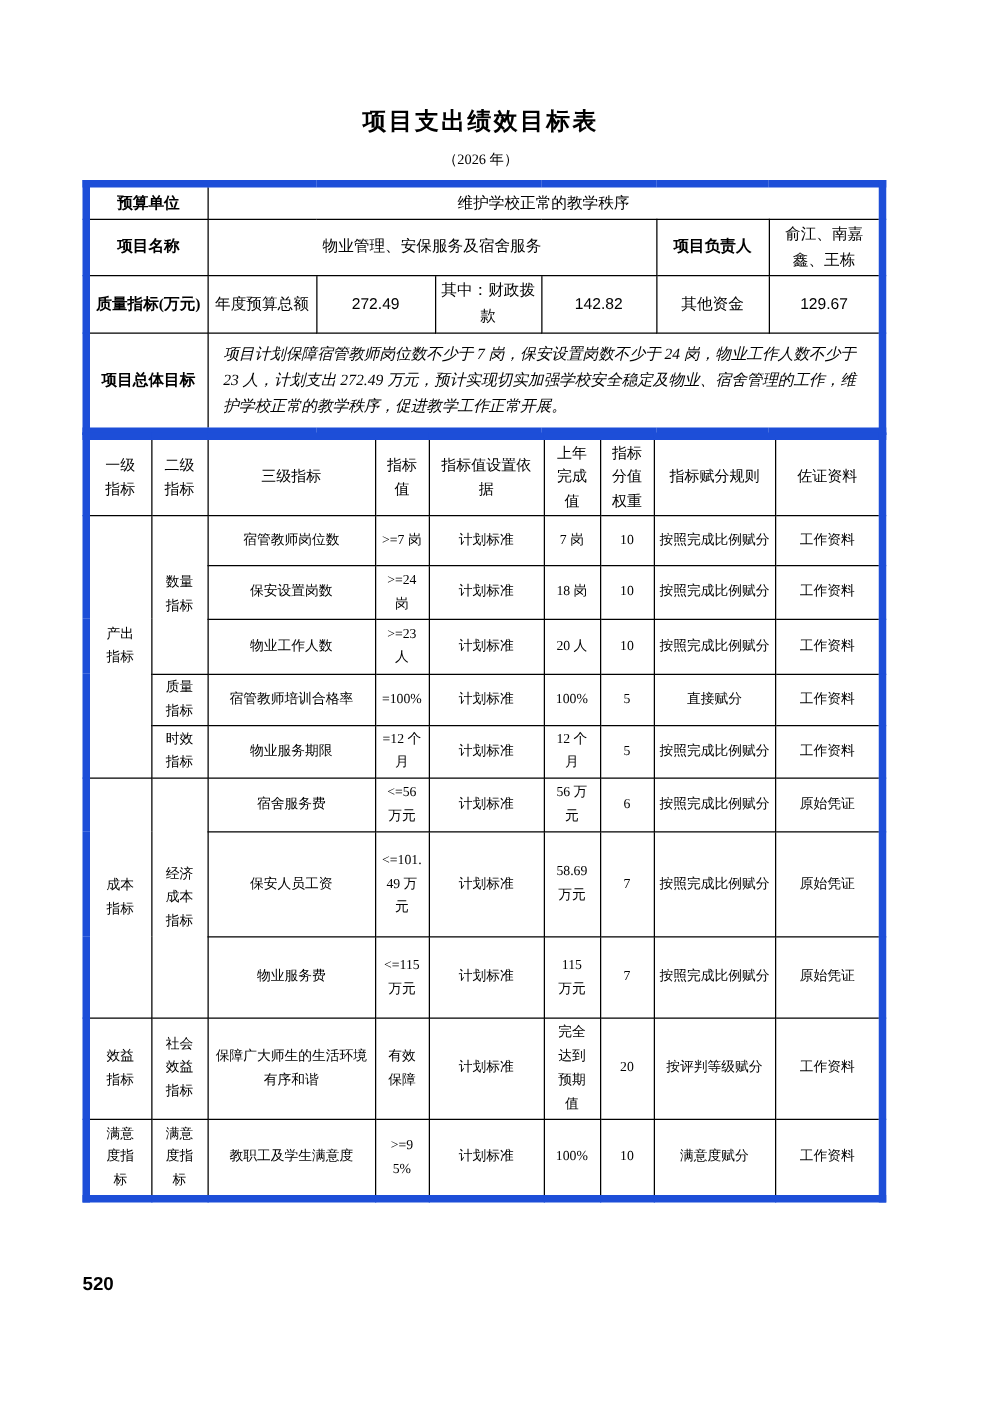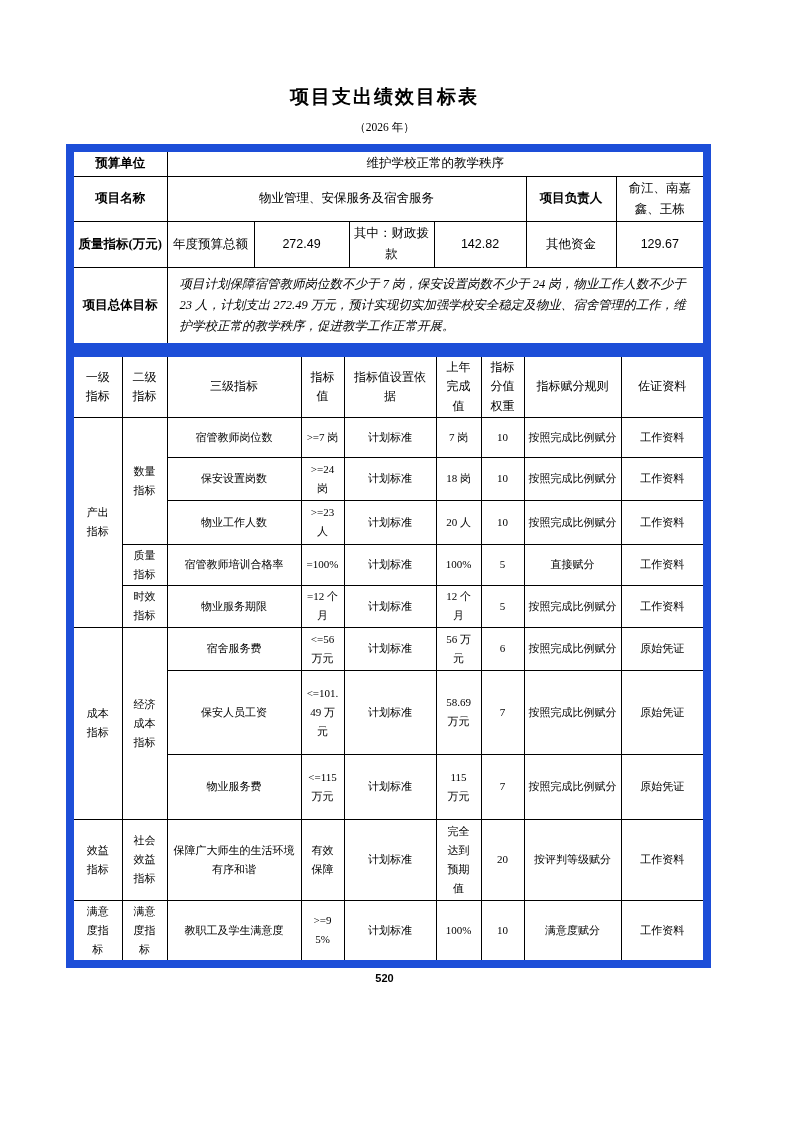--- a/index.html
+++ b/index.html
@@ -11,21 +11,21 @@
     color: #000;
   }
   .doc { position: absolute; left: 66px; top: 84px; width: 637px; }
   .title {
     text-align: center; font-size: 19px; font-weight: 700;
     letter-spacing: 2px; margin: 0 0 10px 0;
   }
   .subtitle { text-align: center; font-size: 11.5px; margin: 0 0 9px 0; }
   table.t {
     border-collapse: collapse; table-layout: fixed;
-    width: 637px; border: 8px solid #1d4ed8;
+    width: 637px; border: 6px solid #1d4ed8;
   }
   table.t td, table.t th {
     border: 1px solid #000; text-align: center; vertical-align: middle;
     padding: 1px 4px; font-weight: normal; overflow: hidden;
   }
   .info td, .info th { font-size: 12.5px; line-height: 1.7; }
   .lbl { font-weight: bold !important; }
   .num {
     font-family: "Liberation Sans", "DejaVu Sans", sans-serif;
     font-weight: 600; font-size: 12px;
@@ -33,22 +33,22 @@
   .goal {
     text-align: left !important; padding: 6px 10px 6px 12px !important;
     line-height: 1.88; font-size: 12.5px; font-style: italic;
   }
   .grid { margin-top: -2px; }
   .grid th { font-weight: bold; font-size: 12px; line-height: 1.6; }
   .grid td { font-size: 11px; line-height: 1.72; }
   .pad-side { padding-left: 8px !important; padding-right: 8px !important; }
   .val { padding: 1px 5px !important; word-break: break-all; }
   .pageno {
-    position: absolute; left: 66px; top: 972px; width: 637px;
-    text-align: center; font-size: 11px;
+    position: absolute; left: 66px; top: 1019px; width: 637px;
+    font-size: 15px;
     font-family: "Liberation Sans", "DejaVu Sans", sans-serif; font-weight: 600;
   }
 </style>
 </head>
 <body>
 
 <div class="doc">
 
   <h1 class="title">项目支出绩效目标表</h1>
   <div class="subtitle">（2026 年）</div>

